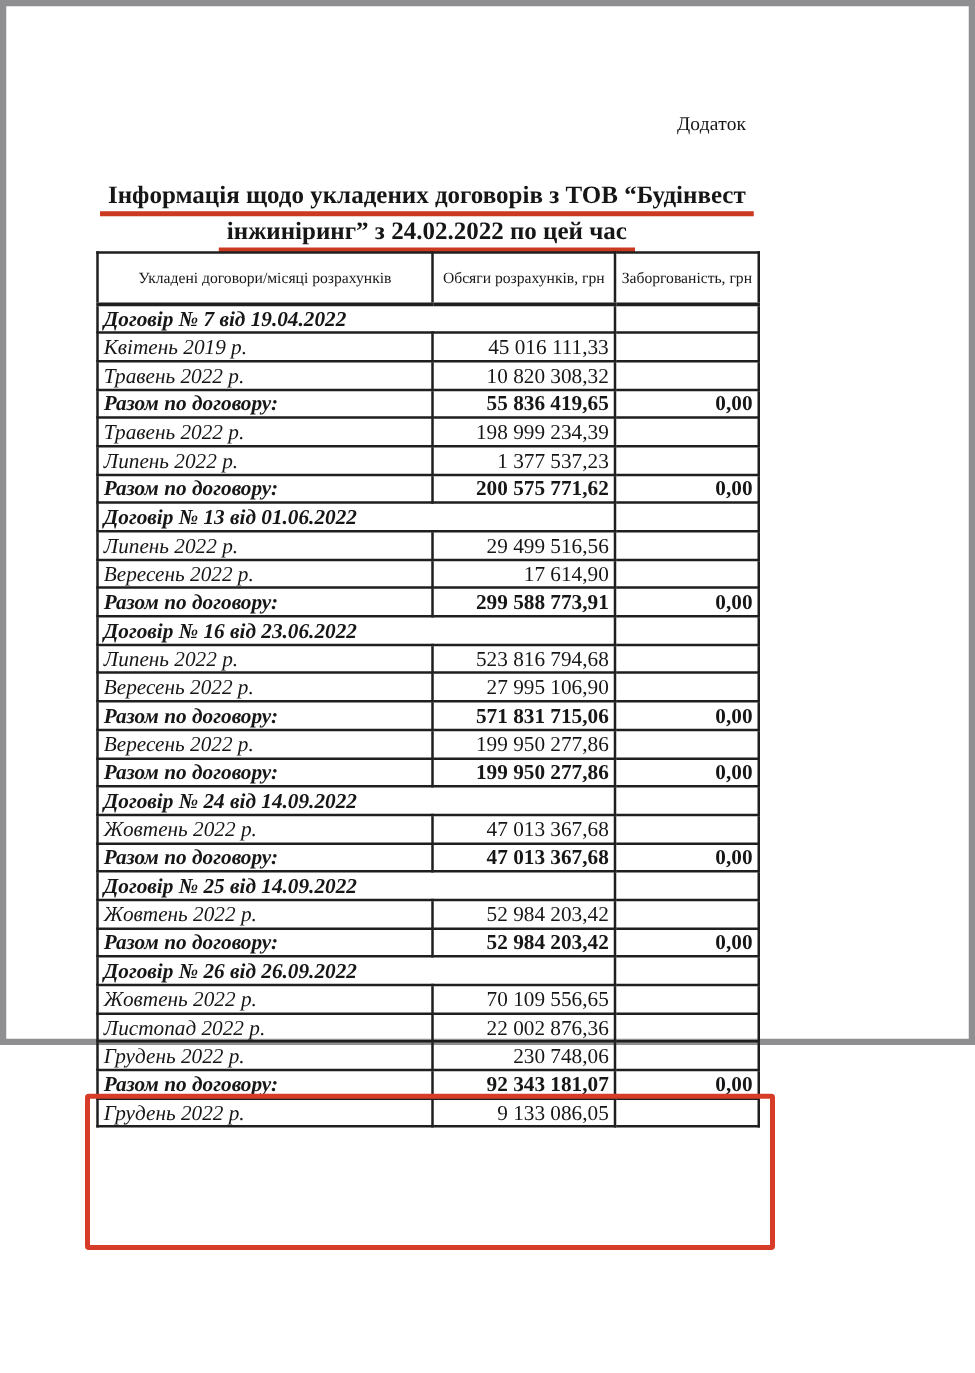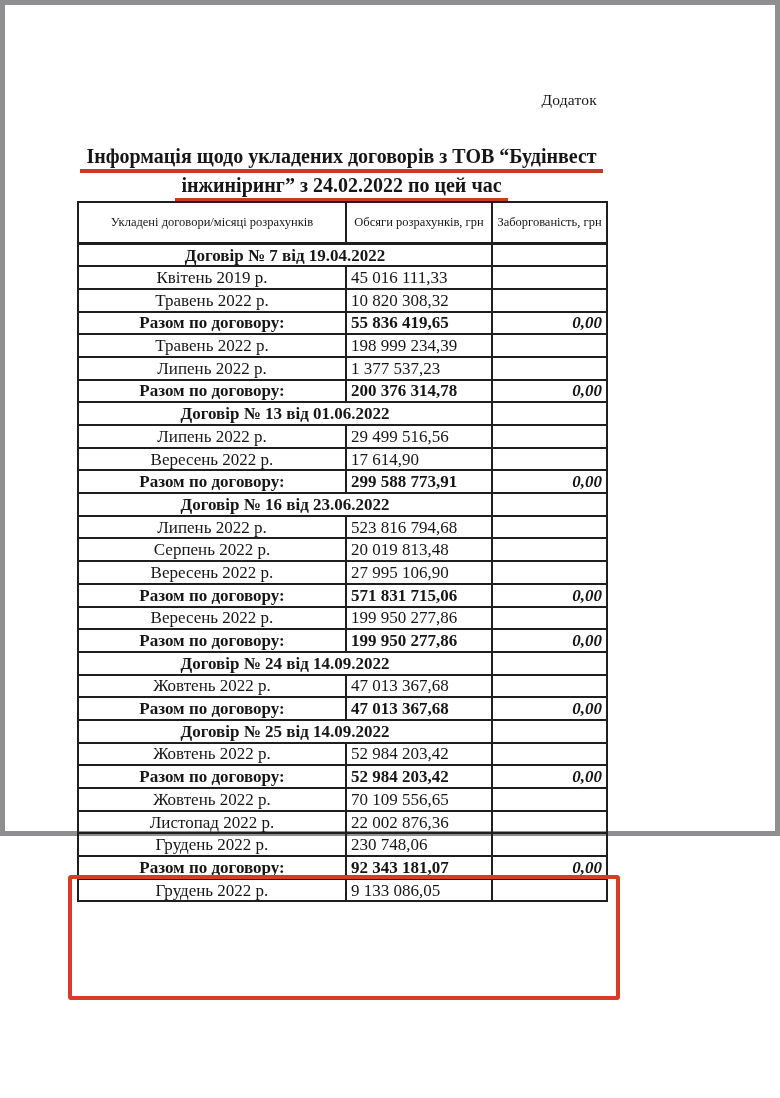--- a/index.html
+++ b/index.html
@@ -71,23 +71,23 @@
   .doc-table tbody tr { height: 22.7px; }
   .doc-table tbody td {
     font-size: 17px;
     line-height: 19px;
   }
   .row-contract td {
     font-weight: bold;
     font-size: 17.5px;
   }
   .row-total td { font-weight: bold; }
-  .cell-label { text-align: center; padding-left: 4px; }
-  .cell-amount { padding-right: 6px; margin-left: 32px; }
-  .cell-debt { text-align: right; padding-right: 6px; font-style: italic; }
+  .cell-label { text-align: left; padding-left: 4px; font-style: italic; }
+  .cell-amount { text-align: right; padding-right: 6px; margin-left: 32px; }
+  .cell-debt { text-align: right; padding-right: 6px; }
   .red-box {
     position: absolute;
     border: 4px solid var(--red-box);
     border-radius: 3px;
     pointer-events: none;
     z-index: 5;
   }
 </style>
 </head>
 <body>
@@ -143,21 +143,21 @@
           <td class="cell-amount">198 999 234,39</td>
           <td class="cell-debt"></td>
         </tr>
         <tr class="row-month">
           <td class="cell-label">Липень 2022 р.</td>
           <td class="cell-amount">1 377 537,23</td>
           <td class="cell-debt"></td>
         </tr>
         <tr class="row-total">
           <td class="cell-label">Разом по договору:</td>
-          <td class="cell-amount">200 376 314,78</td>
+          <td class="cell-amount">200 575 771,62</td>
           <td class="cell-debt">0,00</td>
         </tr>
         <tr class="row-contract">
           <td class="cell-label" colspan="2">Договір № 13 від 01.06.2022</td>
           <td class="cell-debt"></td>
         </tr>
         <tr class="row-month">
           <td class="cell-label">Липень 2022 р.</td>
           <td class="cell-amount">29 499 516,56</td>
           <td class="cell-debt"></td>
@@ -175,25 +175,20 @@
         <tr class="row-contract">
           <td class="cell-label" colspan="2">Договір № 16 від 23.06.2022</td>
           <td class="cell-debt"></td>
         </tr>
         <tr class="row-month">
           <td class="cell-label">Липень 2022 р.</td>
           <td class="cell-amount">523 816 794,68</td>
           <td class="cell-debt"></td>
         </tr>
         <tr class="row-month">
-          <td class="cell-label">Серпень 2022 р.</td>
-          <td class="cell-amount">20 019 813,48</td>
-          <td class="cell-debt"></td>
-        </tr>
-        <tr class="row-month">
           <td class="cell-label">Вересень 2022 р.</td>
           <td class="cell-amount">27 995 106,90</td>
           <td class="cell-debt"></td>
         </tr>
         <tr class="row-total">
           <td class="cell-label">Разом по договору:</td>
           <td class="cell-amount">571 831 715,06</td>
           <td class="cell-debt">0,00</td>
         </tr>
         <tr class="row-month">
@@ -226,20 +221,24 @@
         </tr>
         <tr class="row-month">
           <td class="cell-label">Жовтень 2022 р.</td>
           <td class="cell-amount">52 984 203,42</td>
           <td class="cell-debt"></td>
         </tr>
         <tr class="row-total">
           <td class="cell-label">Разом по договору:</td>
           <td class="cell-amount">52 984 203,42</td>
           <td class="cell-debt">0,00</td>
+        </tr>
+        <tr class="row-contract">
+          <td class="cell-label" colspan="2">Договір № 26 від 26.09.2022</td>
+          <td class="cell-debt"></td>
         </tr>
         <tr class="row-month">
           <td class="cell-label">Жовтень 2022 р.</td>
           <td class="cell-amount">70 109 556,65</td>
           <td class="cell-debt"></td>
         </tr>
         <tr class="row-month hl">
           <td class="cell-label">Листопад 2022 р.</td>
           <td class="cell-amount">22 002 876,36</td>
           <td class="cell-debt"></td>

